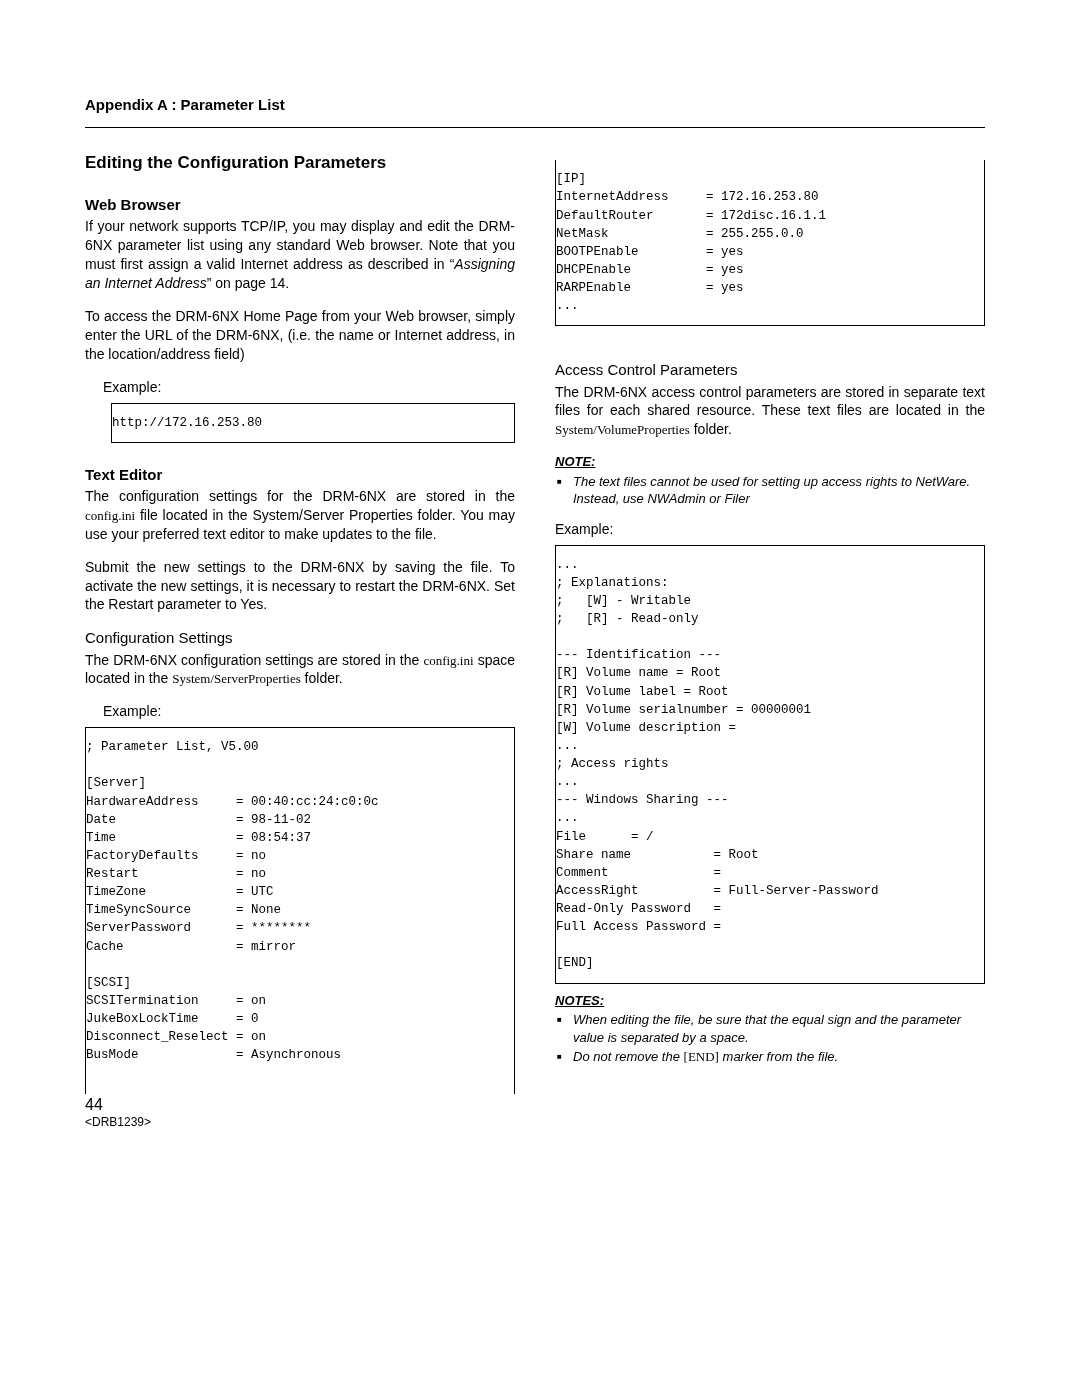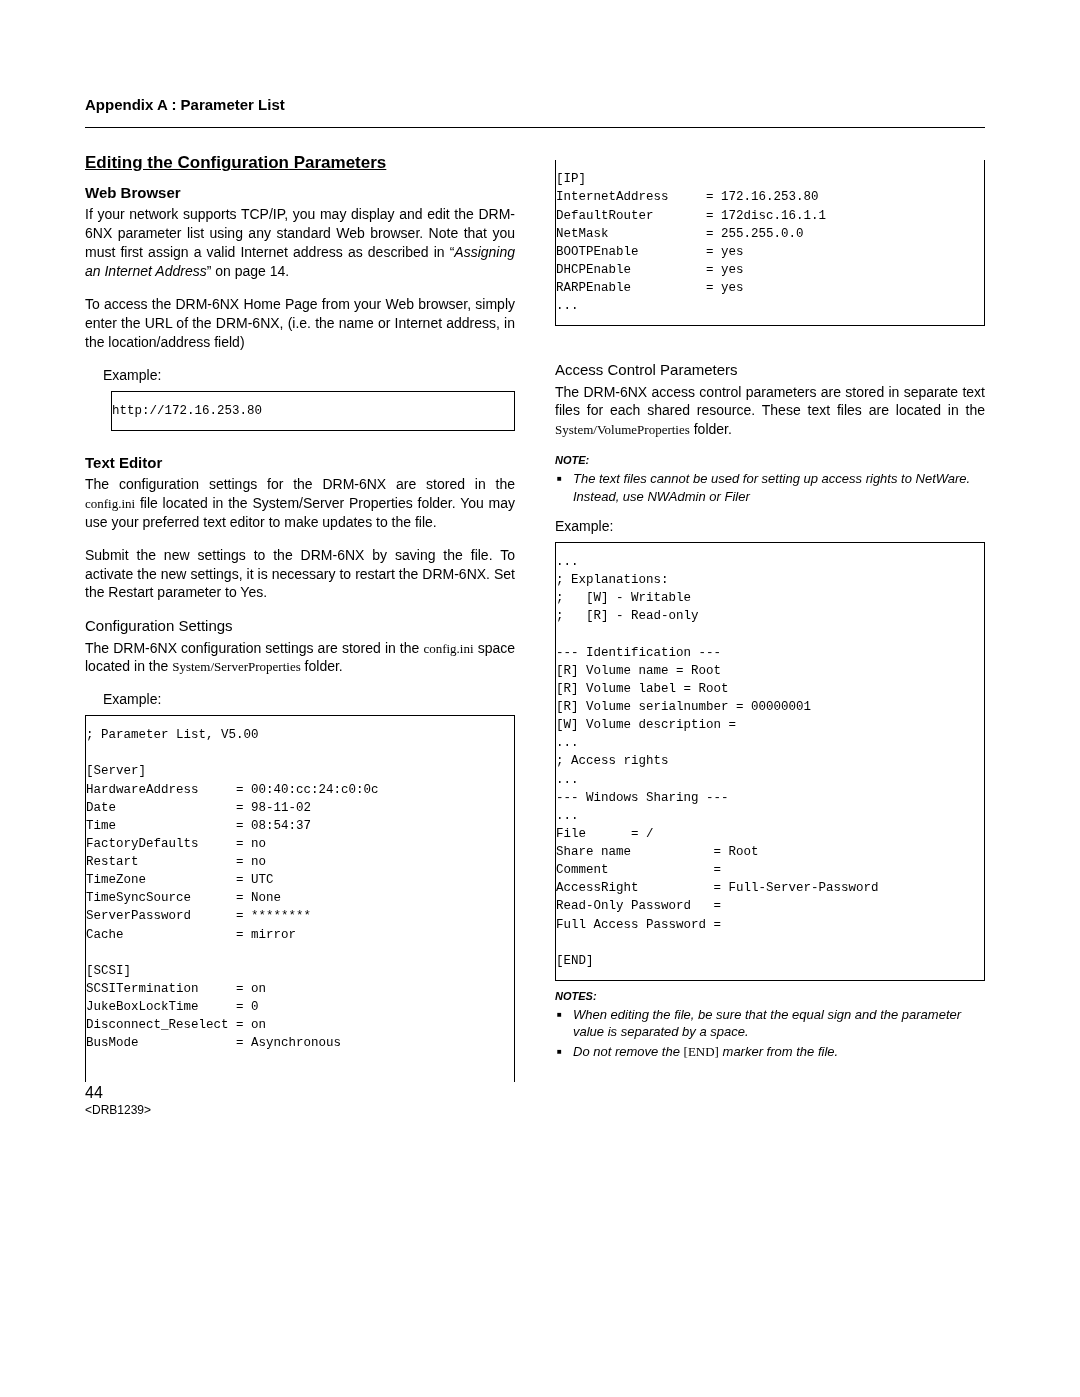--- a/index.html
+++ b/index.html
@@ -27,23 +27,22 @@
     .columns {
       display: flex;
       gap: 40px;
     }
     .col {
       flex: 1 1 50%;
       min-width: 0;
     }
     .section-title {
       font-weight: bold;
-      text-decoration: underline;
       font-size: 17px;
-      margin-bottom: 8px;
+      margin-bottom: 20px;
     }
     .subhead {
       font-weight: bold;
       font-size: 15px;
       margin: 0 0 2px 0;
     }
     p {
       margin: 0 0 14px 0;
       text-align: justify;
     }
@@ -56,22 +55,23 @@
       font-family: "Courier New", Courier, monospace;
       font-size: 12.5px;
       white-space: pre;
       overflow: hidden;
       line-height: 1.45;
       margin-bottom: 4px;
     }
     .note-label {
       font-weight: bold;
       font-style: italic;
-      font-size: 11px;
+      font-size: 13px;
       margin: 8px 0 2px 0;
+      text-decoration: underline;
     }
     .note-list {
       margin: 0;
       padding-left: 18px;
       font-style: italic;
       font-size: 13px;
       list-style: none;
     }
     .note-list li {
       margin-bottom: 2px;

